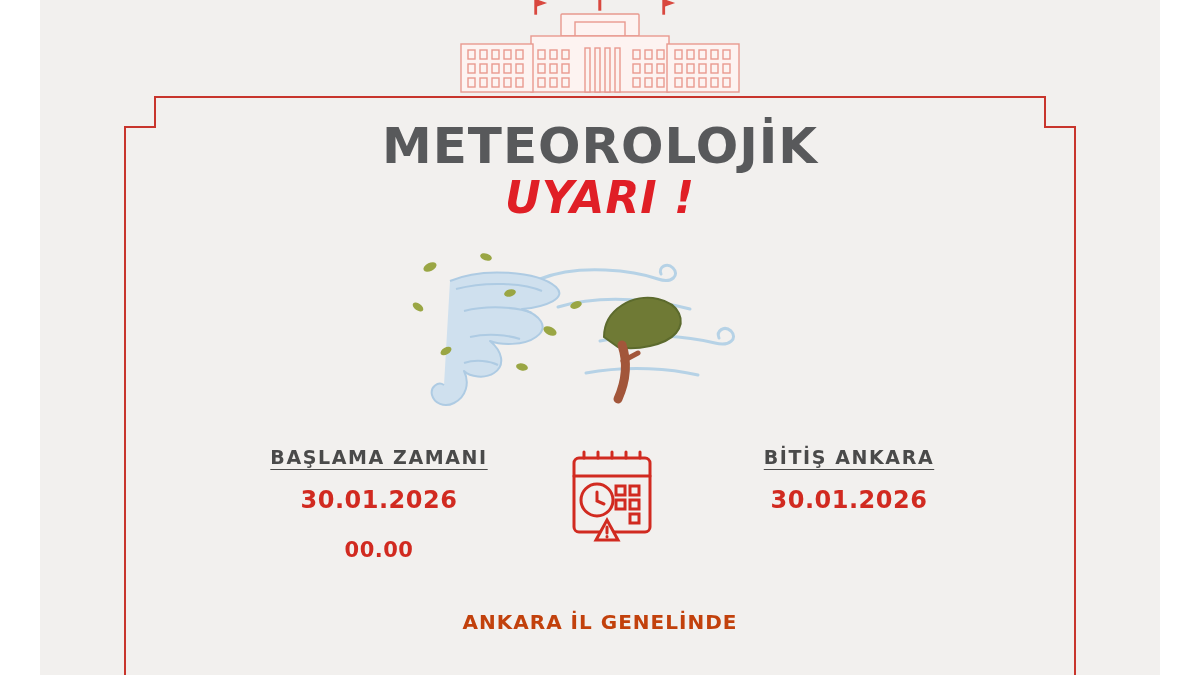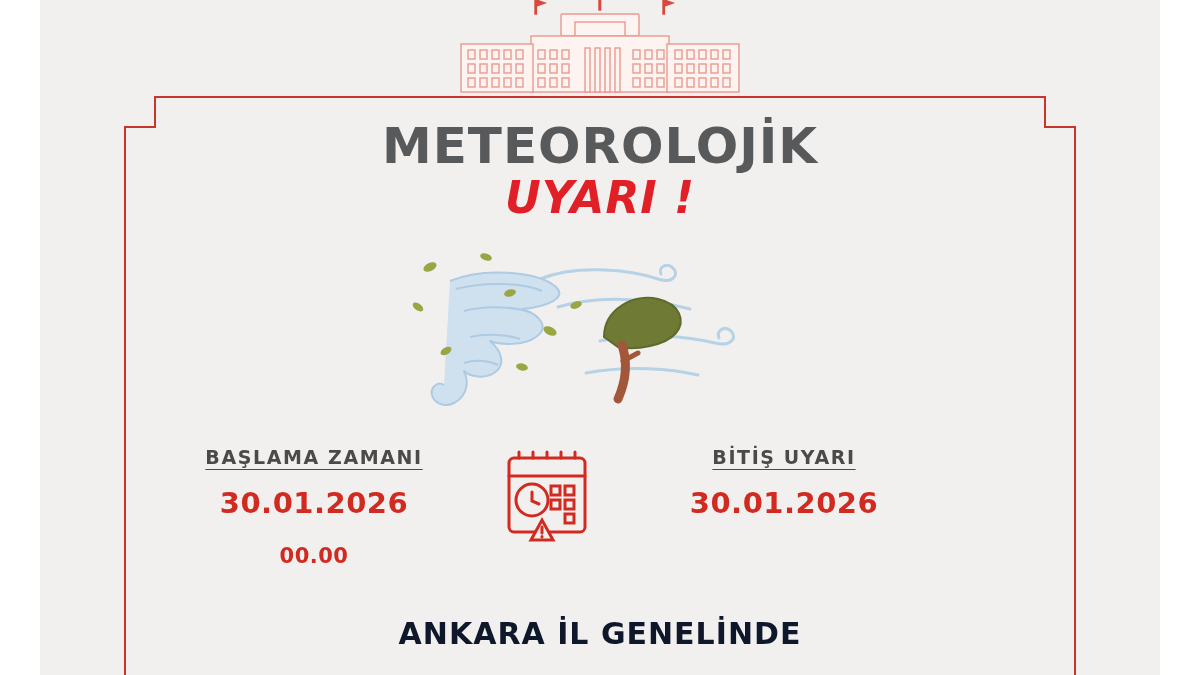--- a/index.html
+++ b/index.html
@@ -102,40 +102,41 @@
     height: 175px;
     position: relative;
   }
   .illus svg { display: block; margin: 0 auto; }
 
   
   .time-row {
     margin-top: 26px;
     display: flex;
     align-items: flex-start;
+    justify-content: center;
     gap: 0;
     padding-left: 28px;
   }
   .time-col {
     width: 320px;
   }
   .time-label {
     font-family: "DejaVu Sans", sans-serif;
     font-weight: bold;
     font-size: 19px;
     letter-spacing: 1.6px;
     color: #4a4a4a;
     text-decoration: underline;
     text-underline-offset: 5px;
     margin: 0;
   }
   .time-date {
     font-family: "DejaVu Sans", sans-serif;
     font-weight: bold;
-    font-size: 29px;
+    font-size: 24px;
     color: #d12a20;
     margin: 18px 0 0 0;
     letter-spacing: 0.5px;
   }
   .time-hour {
     font-family: "DejaVu Sans", sans-serif;
     font-weight: bold;
     font-size: 21px;
     color: #d12a20;
     margin: 24px 0 0 0;
@@ -146,23 +147,23 @@
     display: flex;
     justify-content: center;
     padding-top: 2px;
   }
 
   
   .region {
     margin-top: 48px;
     font-family: "DejaVu Sans", sans-serif;
     font-weight: bold;
-    font-size: 30px;
+    font-size: 20px;
     letter-spacing: 1px;
-    color: #0f172a;
+    color: #c2410c;
   }
 </style>
 </head>
 <body>
 
 <div class="screen">
 
   <div class="gutter"></div>
 
   <div class="poster">
@@ -336,21 +337,21 @@
                 <path d="M37 44 L37 53 L44 56"></path>
 
                 <path d="M58 92 L47 72 L36 92 Z" fill="#f2f0ee"></path>
                 <path d="M47 79 L47 85"></path>
                   <path d="M47 88.5 L47 89"></path>
               </g>
             </svg>
           </div>
 
           <div class="time-col">
-            <p class="time-label">BİTİŞ UYARI</p>
+            <p class="time-label">BİTİŞ ANKARA</p>
             <p class="time-date">30.01.2026</p>
           </div>
 
         </div>
 
         <div class="region">ANKARA İL GENELİNDE</div>
 
       </div>
     </div>
 

